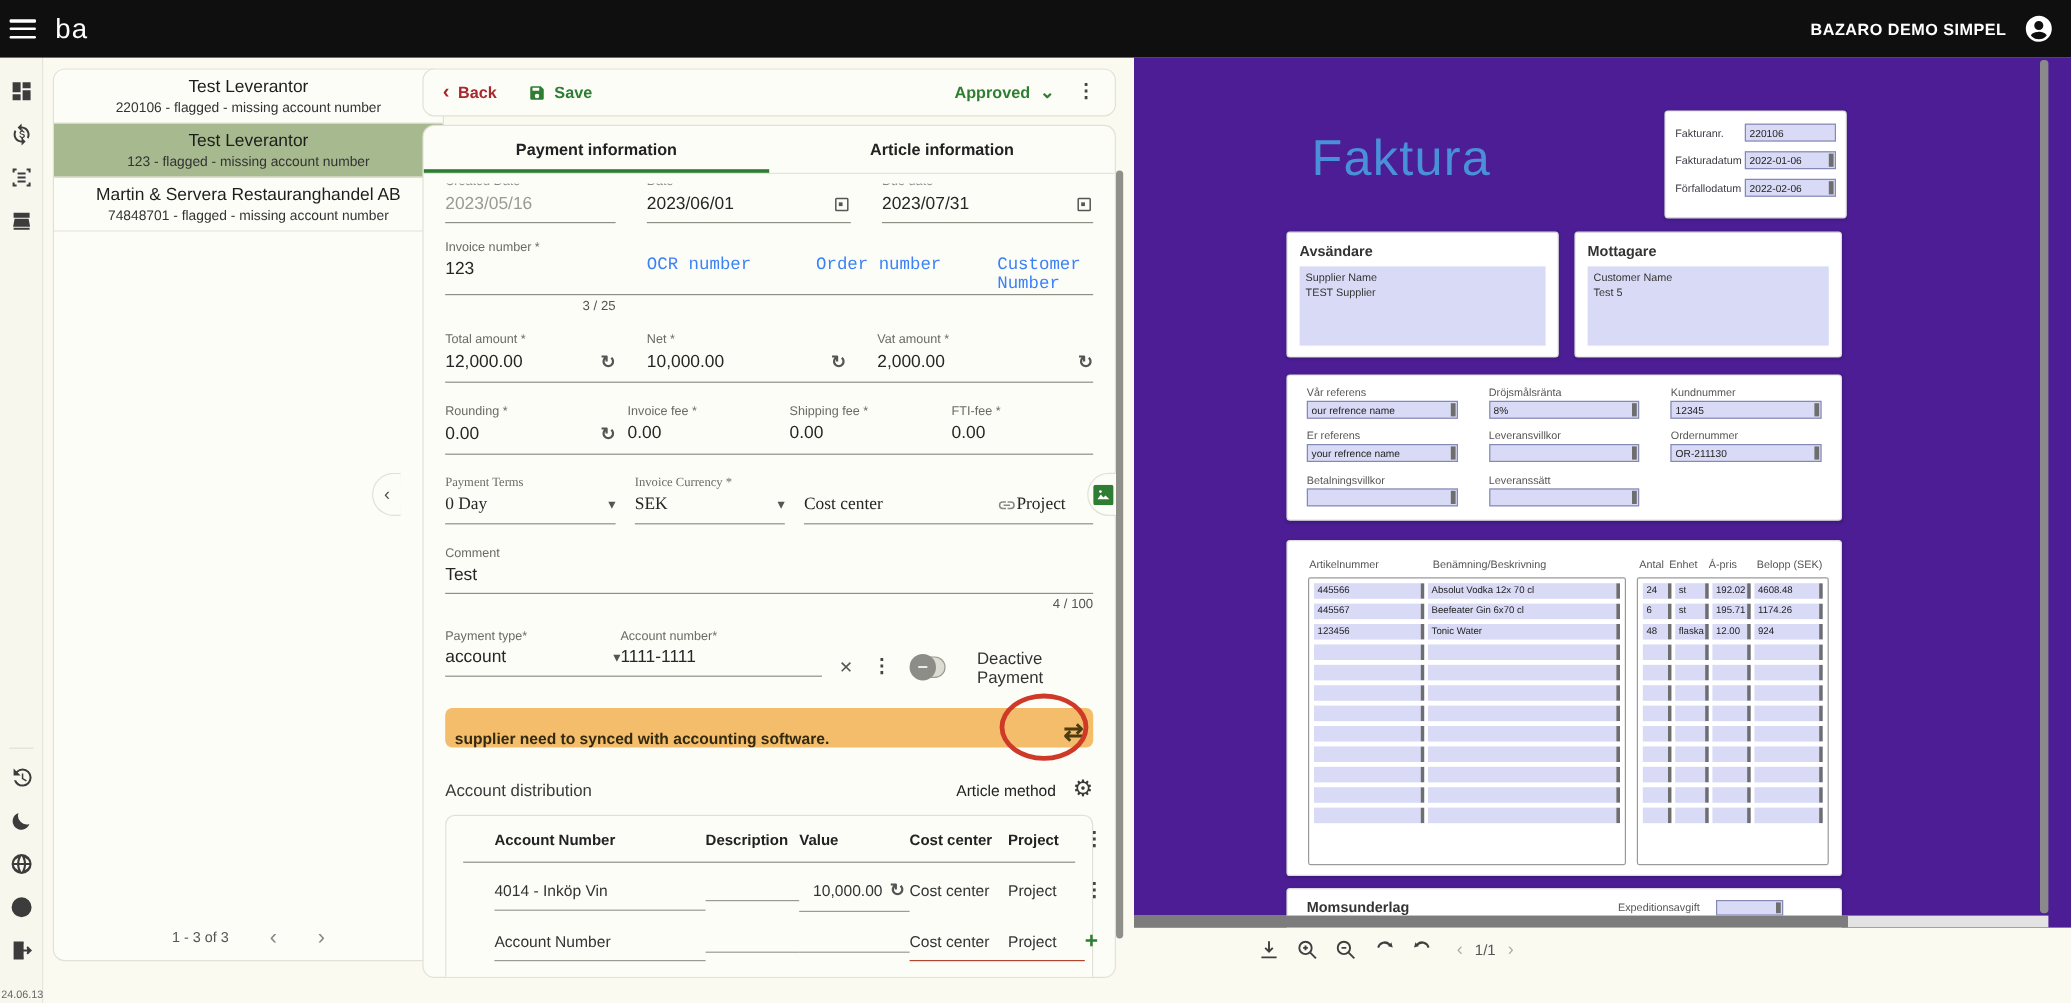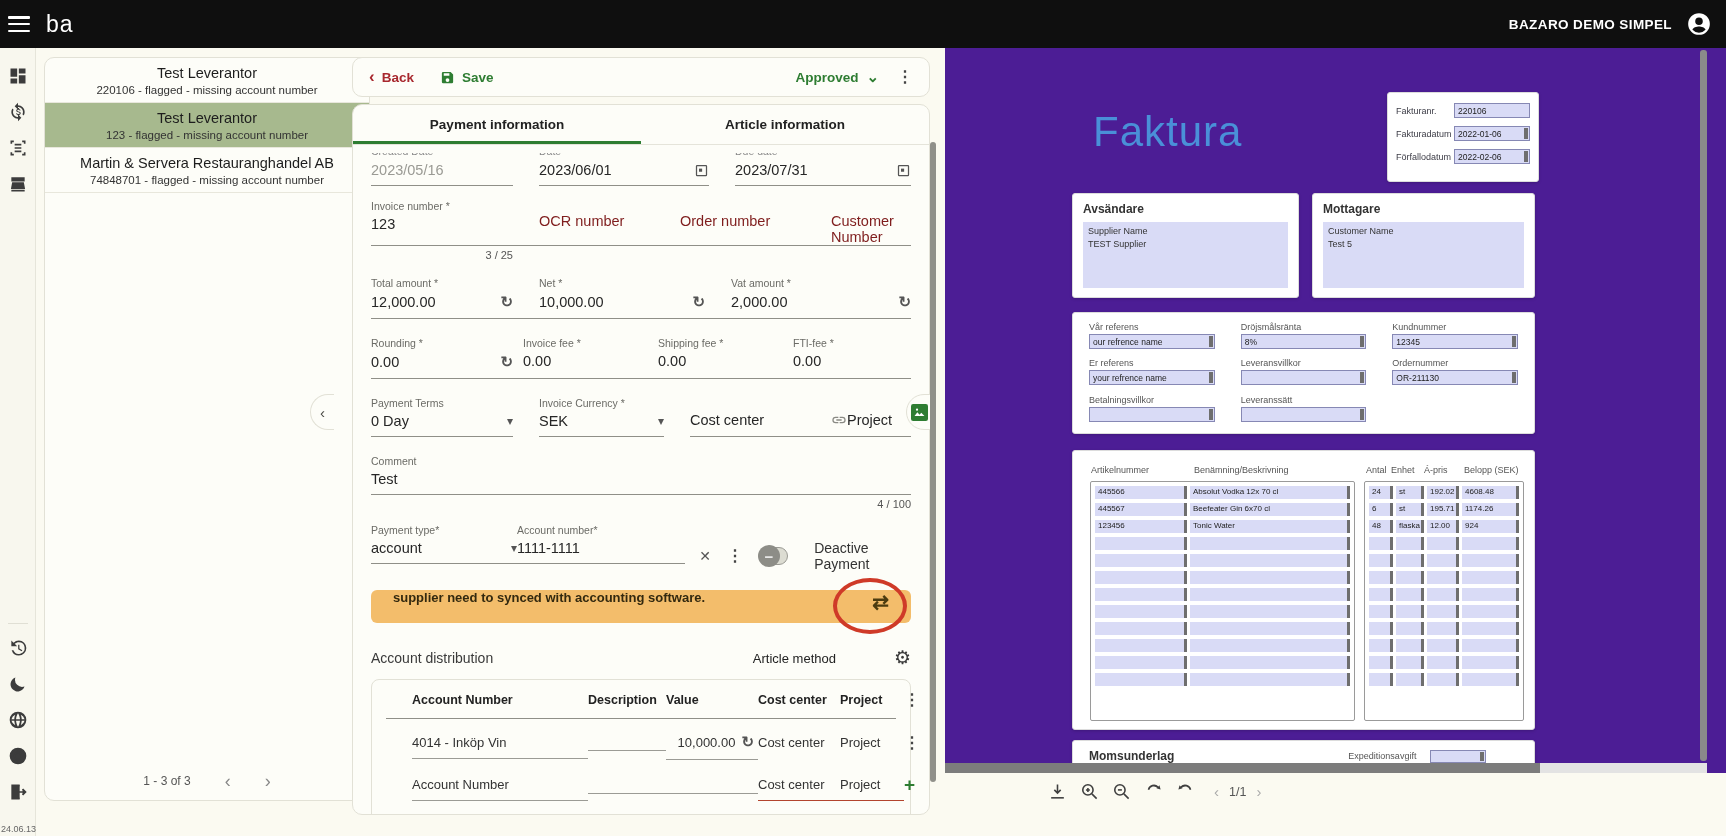--- a/index.html
+++ b/index.html
@@ -51,45 +51,45 @@
   .cliplbl { height:6px; overflow:hidden; margin-bottom:3px; }
   .cliplbl span { display:block; transform:translateY(-8px); font-size:10.5px; color:#888; }
   .lbl { font-size:10.5px; color:#6b6b66; margin-bottom:4px; display:block; }
   .val { font-size:14.5px; color:#262626; display:flex; align-items:center; padding-bottom:7px; }
   .val.gray { color:#9a9a94; }
   .uline { border-bottom:1px solid #8f8f88; }
   .spacer { flex:1; }
   .ref-ic { font-size:15px; color:#555; font-weight:bold; cursor:pointer; }
   .dd { font-size:12px; color:#555; cursor:pointer; }
   .counter { font-size:11px; color:#555; margin-top:3px; }
-  .ph { font-size:14.5px; color:#7f1d1d; padding-top:13px; }
+  .ph { font-size:14.5px; color:#3b82f6; padding-top:13px;font-family:Liberation Mono, monospace; }
 
   .rowA { display:grid; grid-template-columns:142px 170px 1fr; column-gap:26px; margin-top:8px; }
   .rowB { display:grid; grid-template-columns:142px 115px 125px 1fr; column-gap:26px; margin-top:14px; border-bottom:1px solid #8f8f88; }
   .rowC { display:grid; grid-template-columns:142px 166px 1fr; column-gap:26px; margin-top:16px; border-bottom:1px solid #8f8f88; }
   .rowD { display:grid; grid-template-columns:142px 125px 125px 1fr; column-gap:10px; margin-top:18px; border-bottom:1px solid #8f8f88; }
-  .rowE { display:grid; grid-template-columns:142px 125px 1fr; column-gap:26px; margin-top:18px; }
+  .rowE { display:grid; grid-template-columns:142px 125px 1fr; column-gap:16px; margin-top:18px;font-family:Liberation Serif, serif; }
   .rowF { margin-top:18px; }
   .rowG { display:flex; align-items:flex-start; margin-top:14px; }
   .pay-wrap { display:flex; width:346px; border-bottom:1px solid #8f8f88; }
   .pay-wrap .c1 { width:146px; }
   .pay-wrap .c2 { flex:1; }
   .inline-ic { display:flex; align-items:center; gap:16px; margin-left:14px; padding-top:16px; }
   .close-ic { font-size:14px; color:#555; cursor:pointer; }
 
   .toggle { width:34px; height:18px; border:1px solid #9a9a94; border-radius:10px; background:#dcdcd2; position:relative; cursor:pointer; }
   .knob { width:22px; height:22px; border-radius:50%; background:#8d8d87; color:#ececec; position:absolute; left:-2px; top:-3px; display:flex; align-items:center; justify-content:center; font-size:15px; font-weight:bold; }
   .toggle-lbl { font-size:14px; color:#333; margin-left:10px; padding-top:0; }
 
-  .banner { position:relative; margin-top:18px; background:#f3bd6b; border-radius:6px; height:33px; display:flex; align-items:flex-start; padding:0 22px; }
+  .banner { position:relative; margin-top:18px; background:#f3bd6b; border-radius:6px; height:33px; display:flex; align-items:flex-end; padding:0 8px; }
   .banner-text { font-size:13px; font-weight:bold; color:#33290f; }
   .swap-ic { margin-left:auto; font-size:20px; font-weight:bold; color:#4c3c10; cursor:pointer; }
   .red-circle { position:absolute; right:4px; top:-12px; width:74px; height:56px; border:4px solid #cf3a28; border-radius:50%; pointer-events:none; }
 
-  .dist-head { display:flex; align-items:center; margin-top:26px;gap:44px; }
+  .dist-head { display:flex; align-items:center; margin-top:26px; }
   .dist-title { font-size:14px; color:#3a3a3a; }
   .dist-method { margin-left:auto; font-size:13px; font-weight:normal; color:#222; }
   .gear-ic { font-size:19px; color:#3a3a3a; margin-left:14px; cursor:pointer; line-height:18px; }
 
   .dist-card { margin-top:12px; background:#fdfdf8; border:1px solid #e2e1d6; border-radius:8px; padding:12px 14px 12px 14px; }
   .tgrid { display:grid; grid-template-columns:176px 78px 92px 82px 64px 1fr; align-items:center; padding-left:26px; }
   .thead { border-bottom:1px solid #8f8f88; padding-bottom:10px; }
   .thead div { font-size:12.5px; font-weight:bold; color:#222; }
   .thead .icons { display:flex; justify-content:flex-end; align-items:center; gap:10px; }
   .trow { margin-top:14px; }

